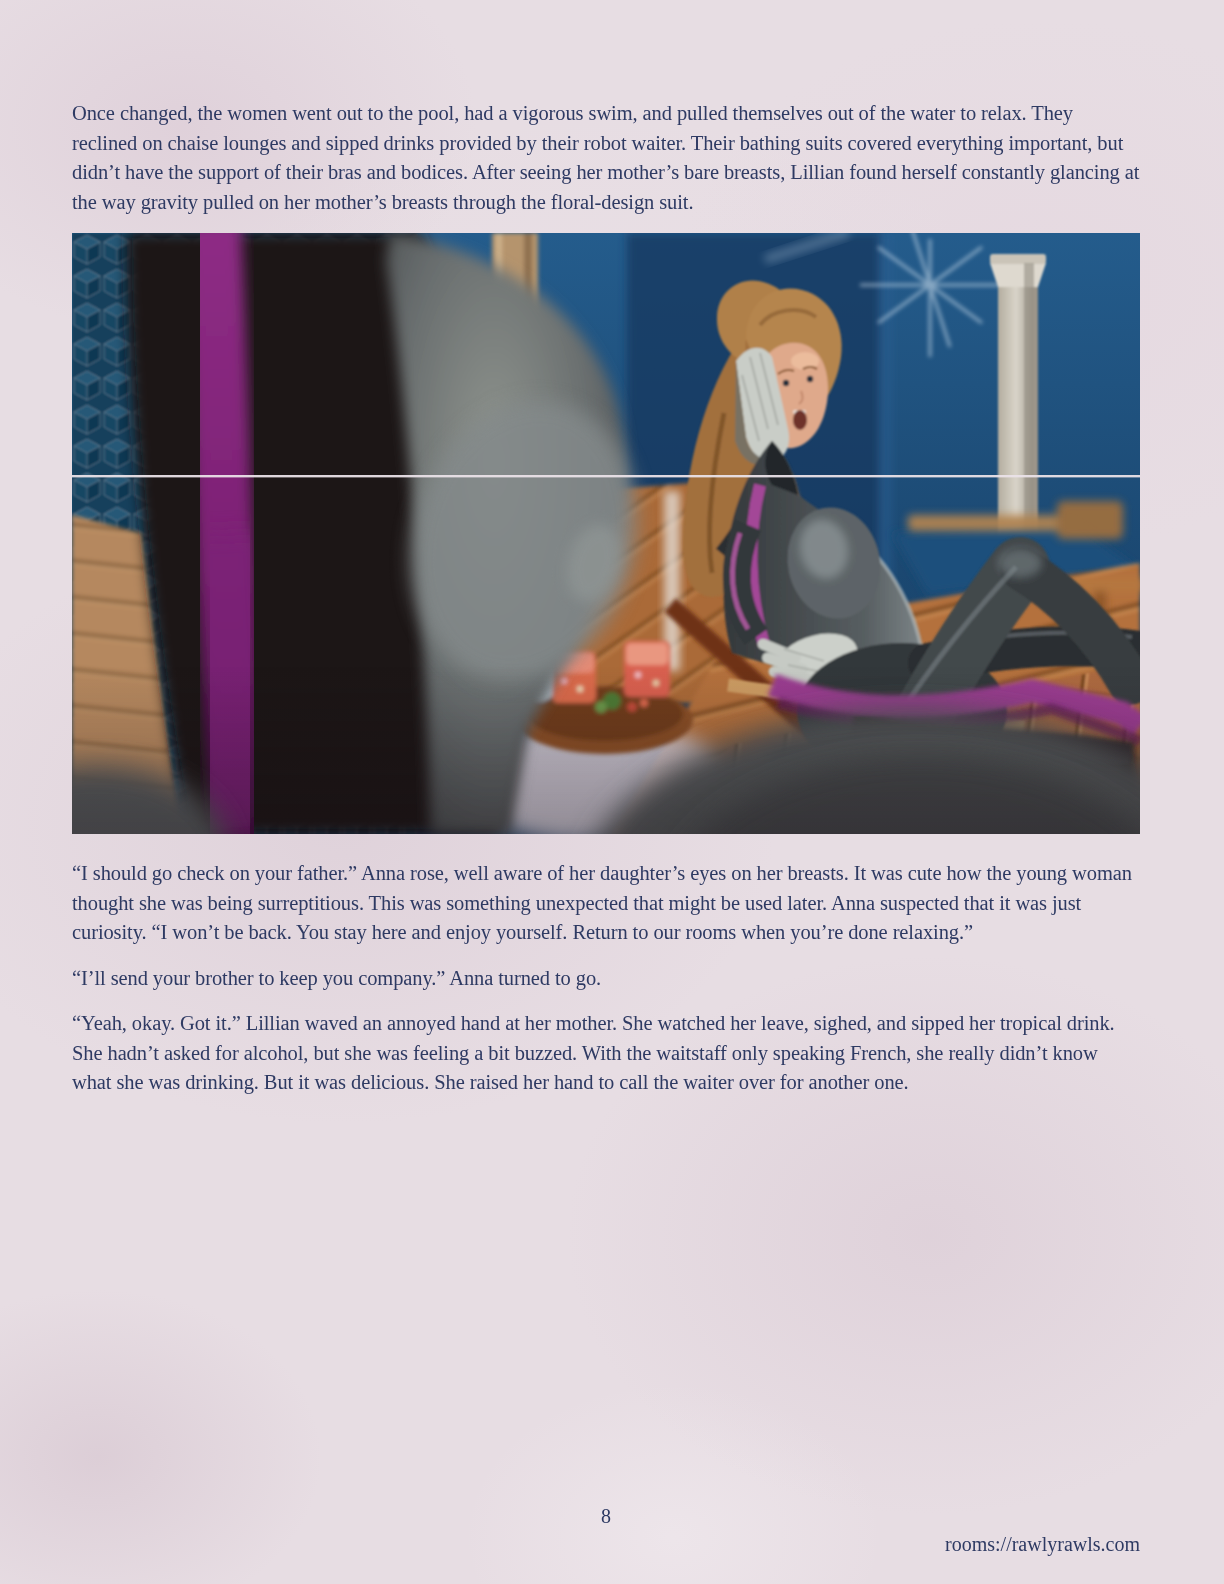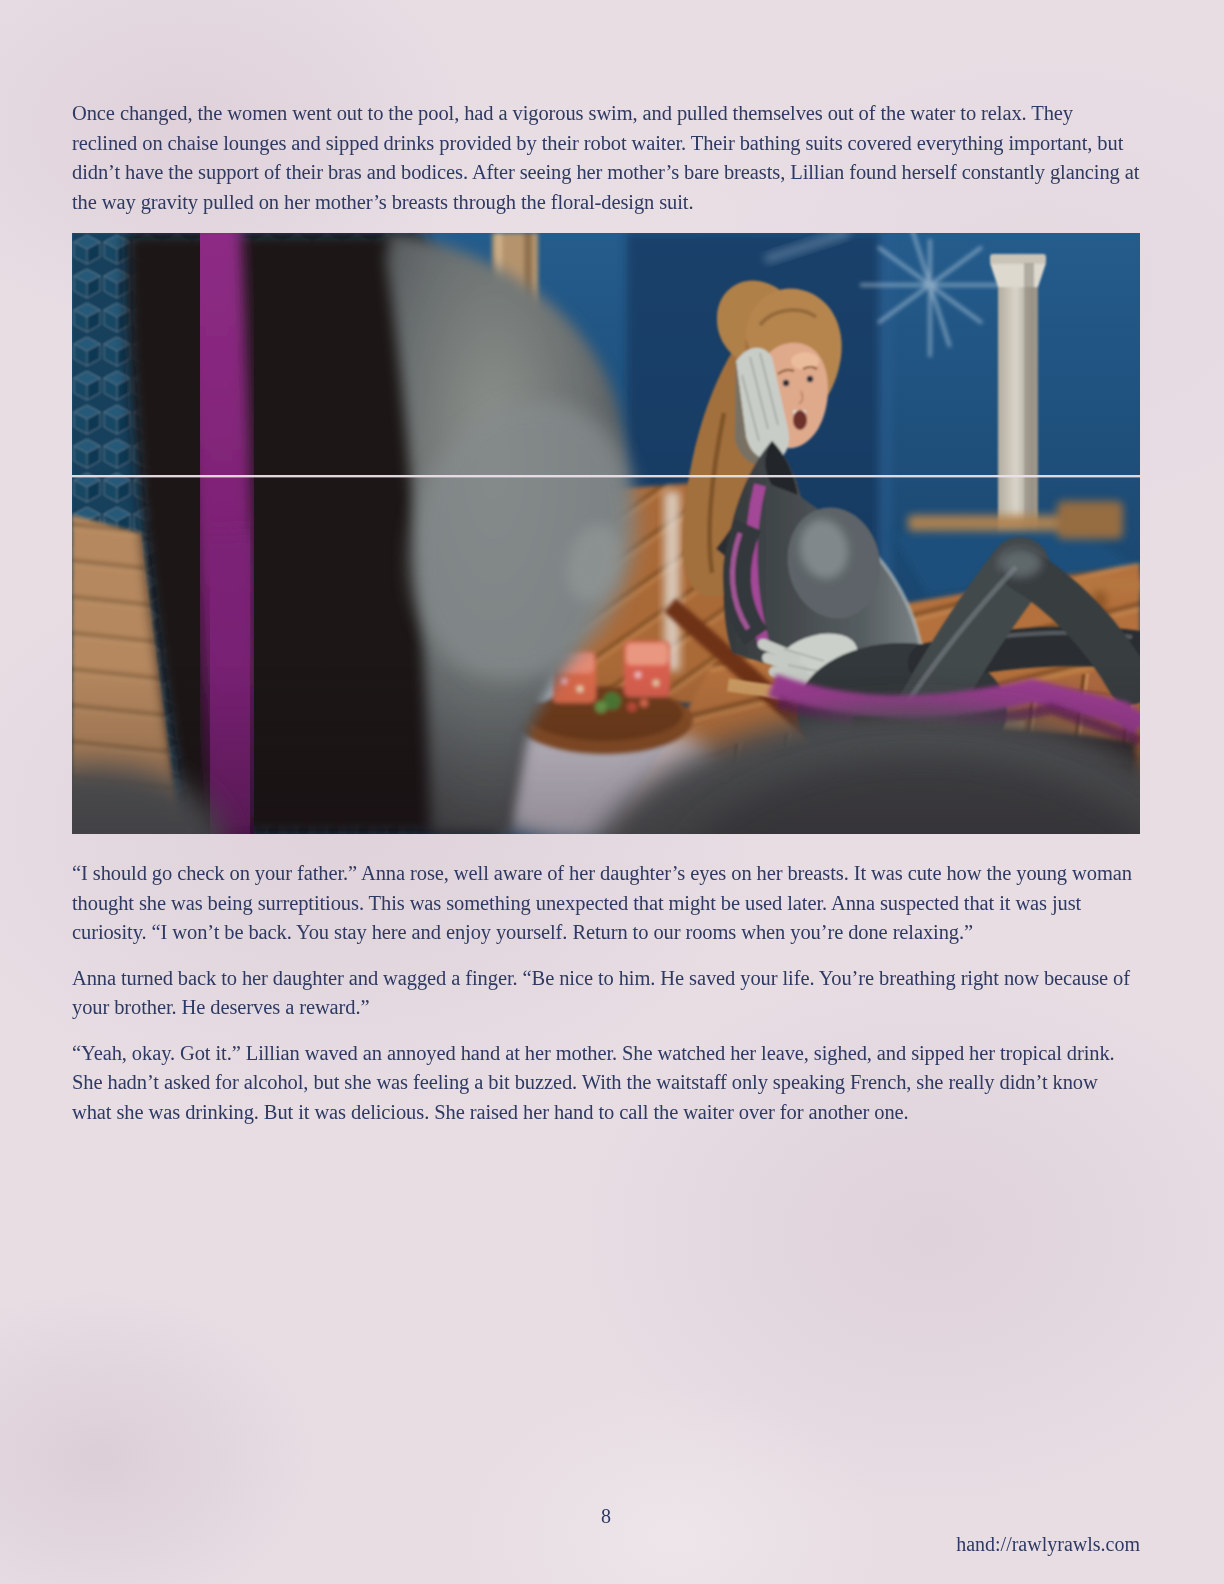--- a/index.html
+++ b/index.html
@@ -270,19 +270,19 @@
           <ellipse cx="25" cy="618" rx="130" ry="86" fill="#55585a" filter="url(#b14)"></ellipse>
         </g>
 
         <rect x="0" y="242" width="1068" height="2.4" fill="#eae2e8" opacity="0.95"></rect>
 
         <rect width="1068" height="601" fill="url(#vig)"></rect>
       </svg>
     </figure>
 
     <p>“I should go check on your father.” Anna rose, well aware of her daughter’s eyes on her breasts. It was cute how the young woman thought she was being surreptitious. This was something unexpected that might be used later. Anna suspected that it was just curiosity. “I won’t be back. You stay here and enjoy yourself. Return to our rooms when you’re done relaxing.”</p>
-    <p>Anna turned back to her daughter and wagged a finger. “Be nice to him. He saved your life. You’re breathing right now because of your brother. He deserves a reward.”</p>
+    <p>“I’ll send your brother to keep you company.” Anna turned to go.</p>
     <p>“Yeah, okay. Got it.” Lillian waved an annoyed hand at her mother. She watched her leave, sighed, and sipped her tropical drink. She hadn’t asked for alcohol, but she was feeling a bit buzzed. With the waitstaff only speaking French, she really didn’t know what she was drinking. But it was delicious. She raised her hand to call the waiter over for another one.</p>
   </div>
 
   <div class="page-number">8</div>
-  <a class="footer-url" href="#">hand://rawlyrawls.com</a>
+  <a class="footer-url" href="#">rooms://rawlyrawls.com</a>
 </div>
 
 </body></html>

